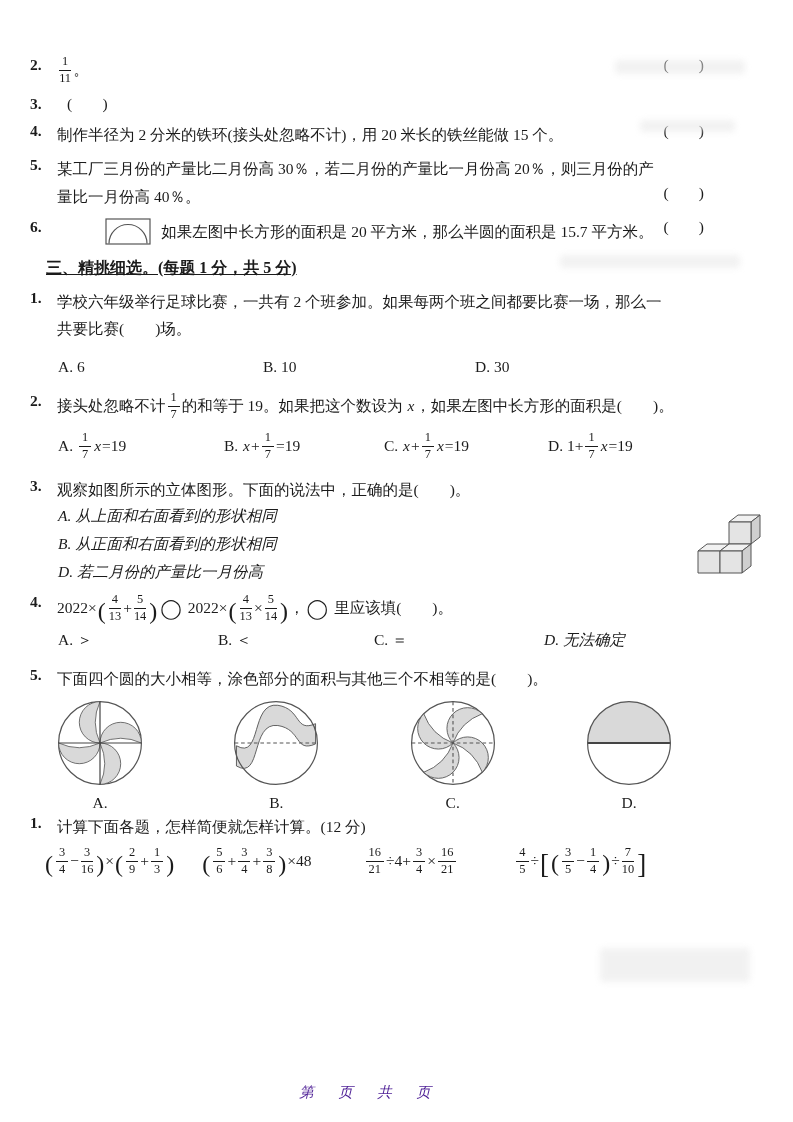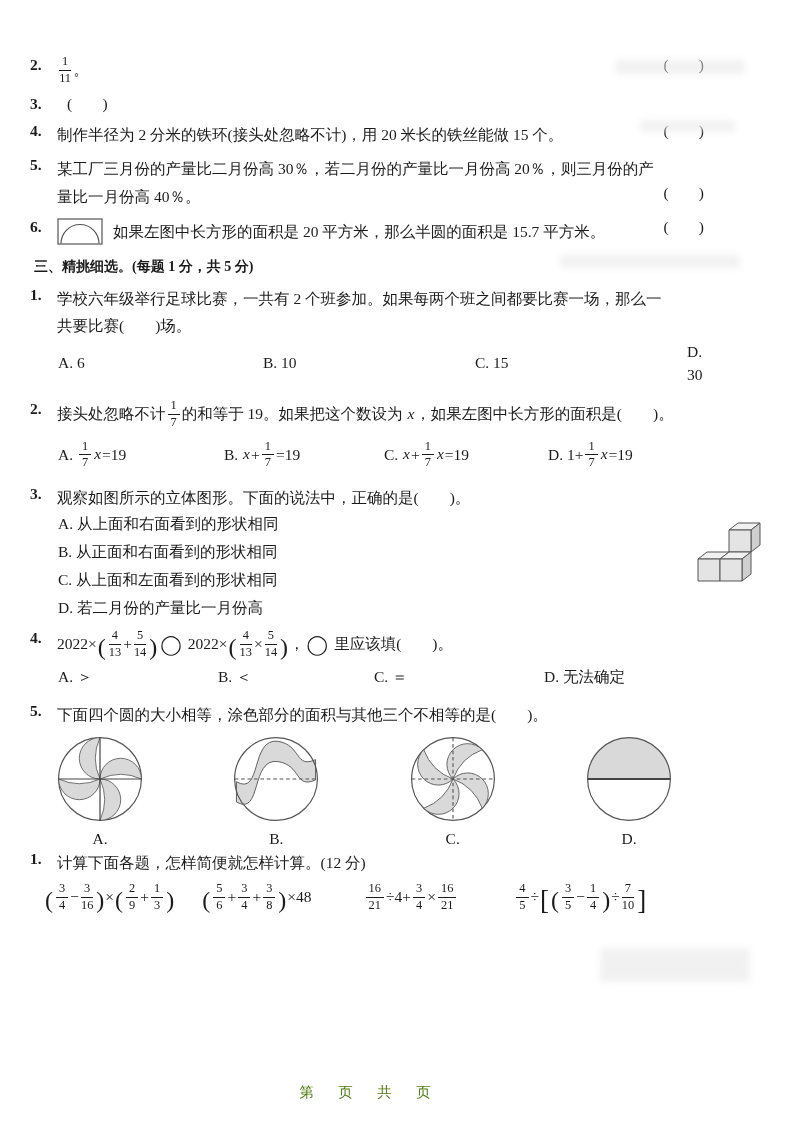--- a/index.html
+++ b/index.html
@@ -8,48 +8,48 @@
     box-sizing:border-box;padding:56px 88px 12px 30px;
     font-family:"Liberation Serif","DejaVu Serif",serif;
     font-size:15.5px;color:#1b1b1b;
     display:flex;flex-direction:column;overflow:hidden;
   }
   .smudge{position:absolute;background:#e7e7e7;filter:blur(3px);opacity:.55;border-radius:4px;}
   .qrow{display:flex;align-items:flex-start;margin-bottom:9px;}
   .qnum{font-weight:bold;width:27px;flex:none;}
   .qcontent{flex:1;line-height:1.62;}
   .paren{flex:none;margin-left:10px;white-space:pre;letter-spacing:1px;}
-  .heading{font-weight:bold;font-size:14px;margin:4px 4px 10px;}
+  .heading{font-weight:bold;font-size:16px;margin:4px 16px 10px;text-decoration:underline;}
   .opts4{display:grid;padding-left:28px;margin:2px 0 14px;align-items:center;line-height:1.5;}
   .g31{grid-template-columns:157px 164px 164px auto;gap:48px;}
   .g32{grid-template-columns:166px 160px 164px auto;margin-top:10px;}
   .g34{grid-template-columns:160px 156px 170px auto;}
   .optlines{padding-left:28px;margin:2px 0 10px;}
   .optlines > div{margin-bottom:7px;}
-  .kai{}
+  .kai{font-style:italic;}
   .frac{display:inline-block;text-align:center;vertical-align:middle;line-height:1.1;font-size:0.8em;margin:0 2px;position:relative;top:-1px;}
   .fn{display:block;padding:0 3px 1px;border-bottom:1px solid #1b1b1b;}
   .fd{display:block;padding-top:1px;}
   .bigp{font-size:1.55em;vertical-align:-0.24em;line-height:1;margin:0 1px;font-weight:400;}
   .bigb{font-size:1.75em;vertical-align:-0.26em;line-height:1;margin:0 1px;font-weight:400;}
   .mvar{font-style:italic;padding:0 1px;}
   .circ{font-size:1.25em;vertical-align:-0.1em;margin:0 2px;}
   .inline-fig{vertical-align:-7px;margin-right:9px;flex:none;}
-  .tfrow6 .qcontent{display:flex;align-items:center;}
+  .tfrow6 .qcontent{display:flex;align-items:center;justify-content:flex-end;}
   .q3wrap{position:relative;}
   .cubefig{position:absolute;top:0px;right:-78px;}
   .circles{display:flex;justify-content:space-between;padding:6px 30px 0 24px;margin-bottom:2px;}
   .circfig{text-align:center;}
   .circfig .lbl{display:block;margin-top:1px;font-size:15.5px;}
   .exprs{display:flex;align-items:center;padding-left:14px;margin-top:8px;}
   .exprs .expr{white-space:nowrap;}
   .exprs .expr:nth-child(1){margin-right:26px;}
   .exprs .expr:nth-child(2){margin-right:52px;}
   .exprs .expr:nth-child(3){margin-right:56px;}
-  .footer{margin-top:auto;text-align:center;font-size:14.5px;letter-spacing:5px;padding-bottom:8px;color:#4d7c0f;}
+  .footer{margin-top:auto;text-align:center;font-size:14.5px;letter-spacing:5px;padding-bottom:8px;color:#4c1d95;font-style:italic;}
   svg{display:inline-block;}
 </style>
 </head>
 <body>
 
 <div class="page">
 
   <div class="smudge" style="left:615px;top:60px;width:130px;height:14px;"></div>
   <div class="smudge" style="left:640px;top:120px;width:95px;height:12px;"></div>
   <div class="smudge" style="left:560px;top:255px;width:180px;height:13px;"></div>
@@ -97,28 +97,27 @@
     </div>
   </section>
 
   <section>
     <div class="heading">三、精挑细选。(每题 1 分，共 5 分)</div>
 
     <div class="qrow" style="margin-bottom:2px;">
       <span class="qnum">1.</span>
       <span class="qcontent">学校六年级举行足球比赛，一共有 2 个班参加。如果每两个班之间都要比赛一场，那么一</span>
     </div>
-    <div class="qrow" style="margin-bottom:2px;">
+    <div class="qrow" style="margin-bottom:14px;">
       <span class="qnum"></span>
       <span class="qcontent">共要比赛(　　)场。</span>
     </div>
     <div class="opts4 g31">
       <span>A. 6</span>
       <span>B. 10</span>
-      <span>C. 15</span>
       <span>D. 30</span>
     </div>
 
     <div class="qrow" style="margin-bottom:0;">
       <span class="qnum">2.</span>
       <span class="qcontent"><span>接头处忽略不计</span><span class="frac"><span class="fn">1</span><span class="fd">7</span></span><span>的和等于 19。如果把这个数设为 </span><span class="mvar">x</span><span>，如果左图中长方形的面积是(　　)。</span></span>
     </div>
     <div class="opts4 g32">
       <span><span>A. </span><span class="frac"><span class="fn">1</span><span class="fd">7</span></span><span class="mvar">x</span><span>=19</span></span>
       <span><span>B. </span><span class="mvar">x</span><span>+</span><span class="frac"><span class="fn">1</span><span class="fd">7</span></span><span>=19</span></span>
@@ -127,21 +126,20 @@
     </div>
 
     <div class="qrow" style="margin-bottom:4px;">
       <span class="qnum">3.</span>
       <span class="qcontent">观察如图所示的立体图形。下面的说法中，正确的是(　　)。</span>
     </div>
     <div class="q3wrap">
       <div class="optlines kai">
         <div>A. 从上面和右面看到的形状相同</div>
         <div>B. 从正面和右面看到的形状相同</div>
-        <div>C. 从上面和左面看到的形状相同</div>
         <div>D. 若二月份的产量比一月份高</div>
       </div>
       <svg class="cubefig" width="90" height="76" viewBox="0 0 90 76">
 
         <polygon points="36,16 58,16 67,9 45,9" fill="#f1f1f1" stroke="#555" stroke-width="1"></polygon>
         <polygon points="58,16 67,9 67,31 58,38" fill="#cfcfcf" stroke="#555" stroke-width="1"></polygon>
         <polygon points="36,16 58,16 58,38 36,38" fill="#e4e4e4" stroke="#555" stroke-width="1"></polygon>
 
         <polygon points="5,45 27,45 36,38 14,38" fill="#f1f1f1" stroke="#555" stroke-width="1"></polygon>
         <polygon points="27,45 49,45 58,38 36,38" fill="#f1f1f1" stroke="#555" stroke-width="1"></polygon>

